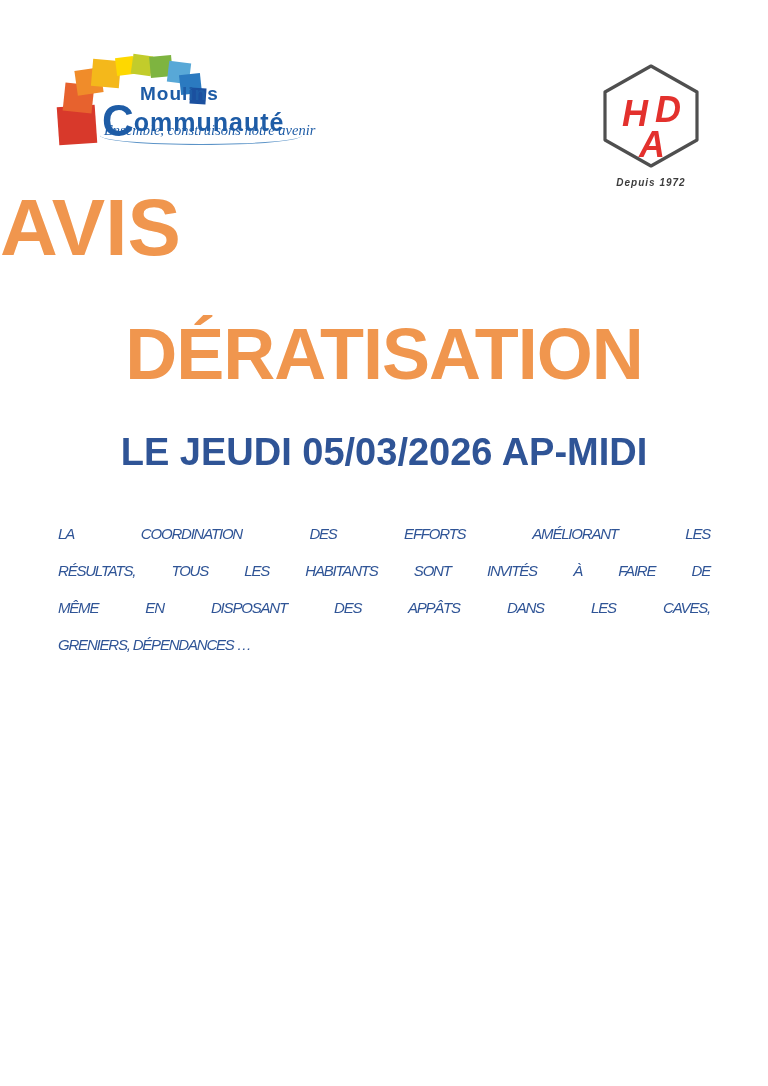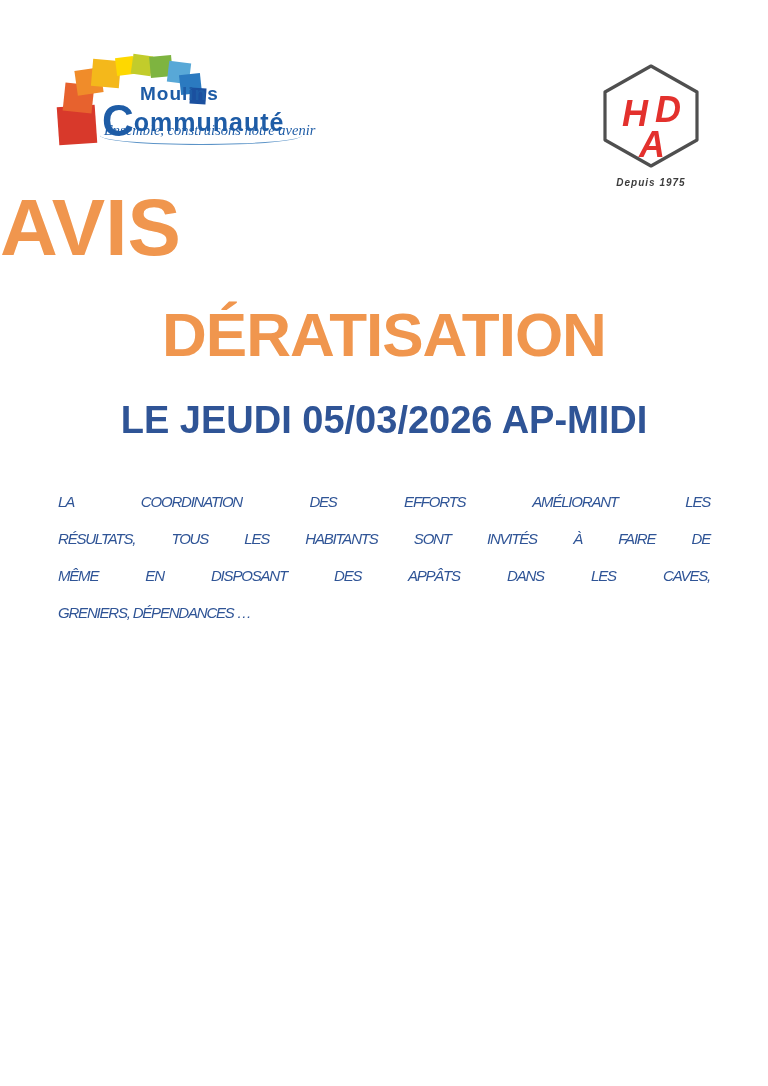--- a/index.html
+++ b/index.html
@@ -30,28 +30,28 @@
               font-style:italic;font-size:14.5px;white-space:nowrap;}
   .mc-arc{position:absolute;left:42px;top:66px;width:202px;height:18px;
           border-bottom:1.5px solid #5b93c7;border-radius:50%;}
   .hda-logo{width:106px;text-align:center;margin-top:2px;}
   .hda-letter{font-family:"Liberation Sans",sans-serif;font-style:italic;font-weight:bold;font-size:36px;}
   .hda-since{font-size:10px;font-style:italic;font-weight:bold;color:#3d3d3d;
              letter-spacing:1px;margin-top:1px;white-space:nowrap;}
 
   
   .title1{margin-top:20px;text-align:left;font-weight:bold;font-size:80px;line-height:1;}
-  .title2{margin-top:36px;text-align:center;font-weight:bold;font-size:62px;line-height:1;letter-spacing:-1px;}
+  .title2{margin-top:50px;text-align:center;font-weight:bold;font-size:72px;line-height:1;letter-spacing:-1px;}
 
   
   .intro{margin-top:52px;text-align:center;font-size:27px;line-height:48px;}
   .intro-line{white-space:pre-wrap;}
 
   
-  .date{margin-top:32px;text-align:center;font-weight:bold;font-size:38px;line-height:44px;}
+  .date{margin-top:40px;text-align:center;font-weight:bold;font-size:38px;line-height:44px;}
 
   
   .notice{margin:41px 58px 0 58px;font-style:italic;font-size:15px;line-height:37px;letter-spacing:-1.2px;}
   .notice-line{text-align:justify;text-align-last:justify;}
   .notice-line.last{text-align-last:left;}
 </style>
 </head>
 <body>
 
 <div class="page">
@@ -80,21 +80,21 @@
       <div class="mc-arc"></div>
     </div>
 
     <div class="hda-logo">
       <svg width="106" height="110" viewBox="0 0 106 110">
         <polygon points="53,4 99,30 99,78 53,104 7,78 7,30" fill="none" stroke="#4f4f4f" stroke-width="3.2" stroke-linejoin="round"></polygon>
         <text class="hda-letter" x="24" y="64" style="fill: rgb(227, 49, 45);">H</text>
         <text class="hda-letter" x="57" y="60" style="fill: rgb(227, 49, 45);">D</text>
         <text class="hda-letter" x="41" y="95" style="fill: rgb(227, 49, 45);">A</text>
       </svg>
-      <div class="hda-since">Depuis 1975</div>
+      <div class="hda-since">Depuis 1972</div>
     </div>
 
   </header>
 
   <div class="title1" style="color: rgb(240, 150, 78);">AVIS</div>
 
   <div class="title2" style="color: rgb(240, 150, 78);">DÉRATISATION</div>
 
 
   <div class="date" style="color: rgb(47, 84, 150);">LE JEUDI 05/03/2026 AP-MIDI</div>

